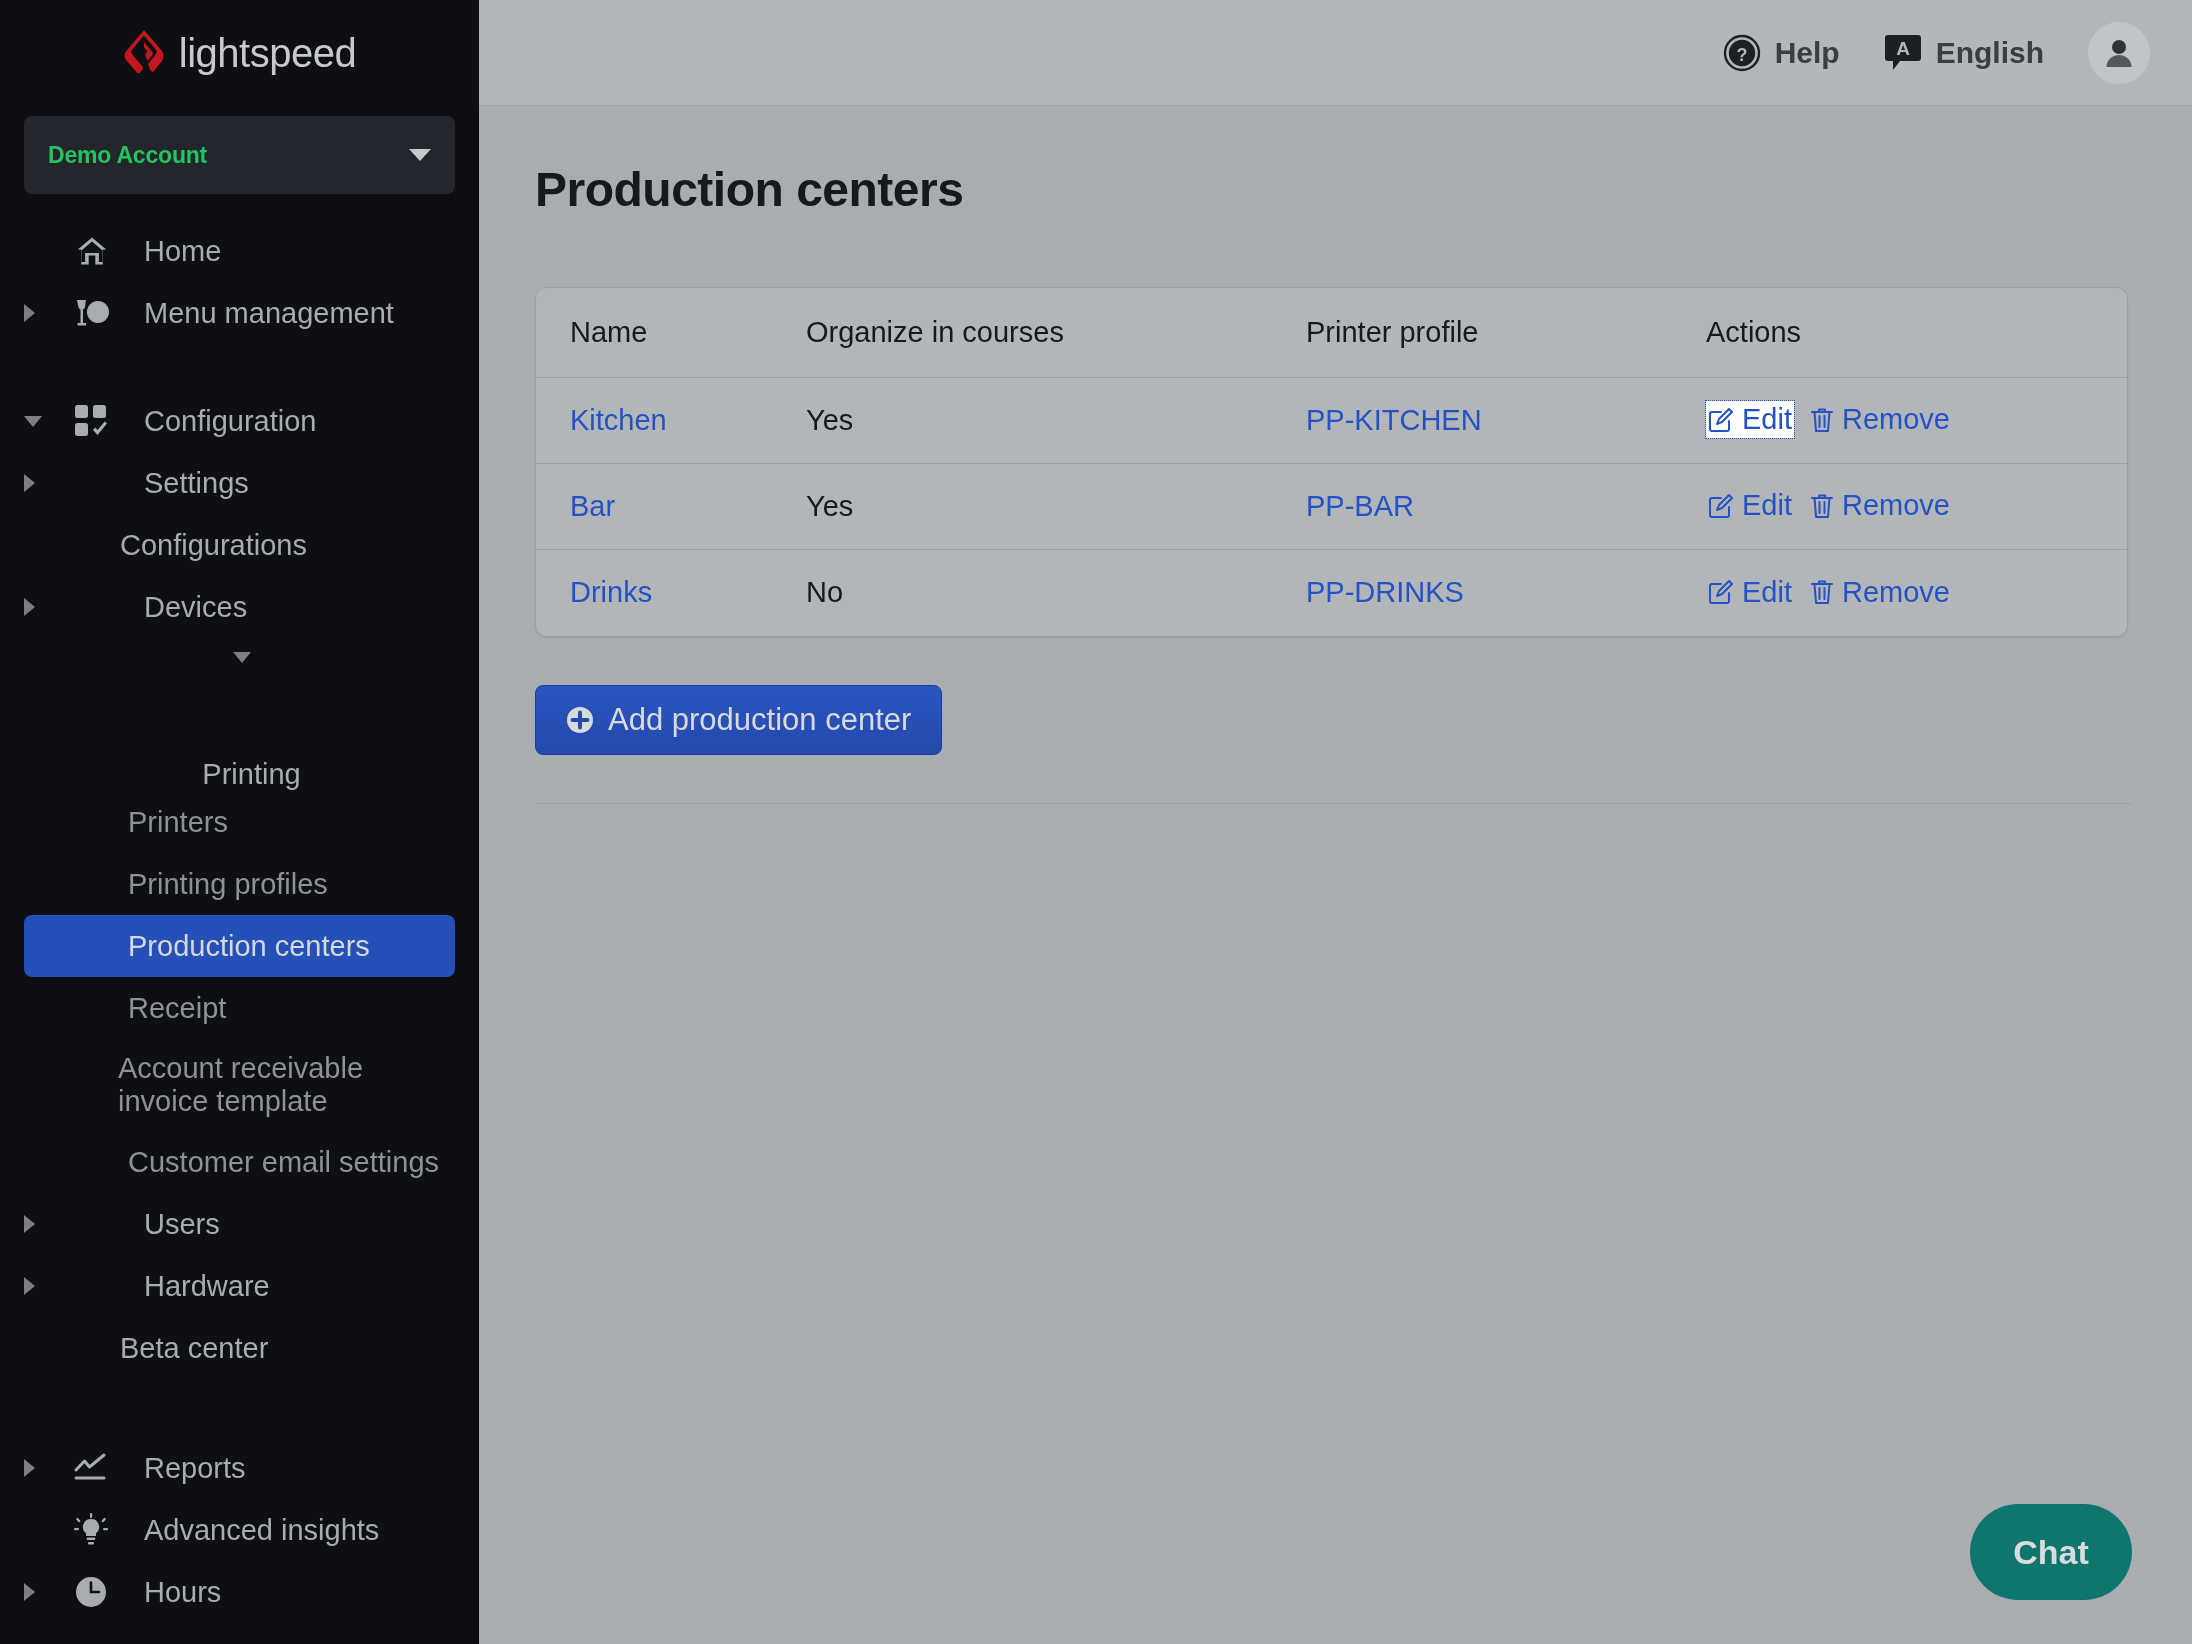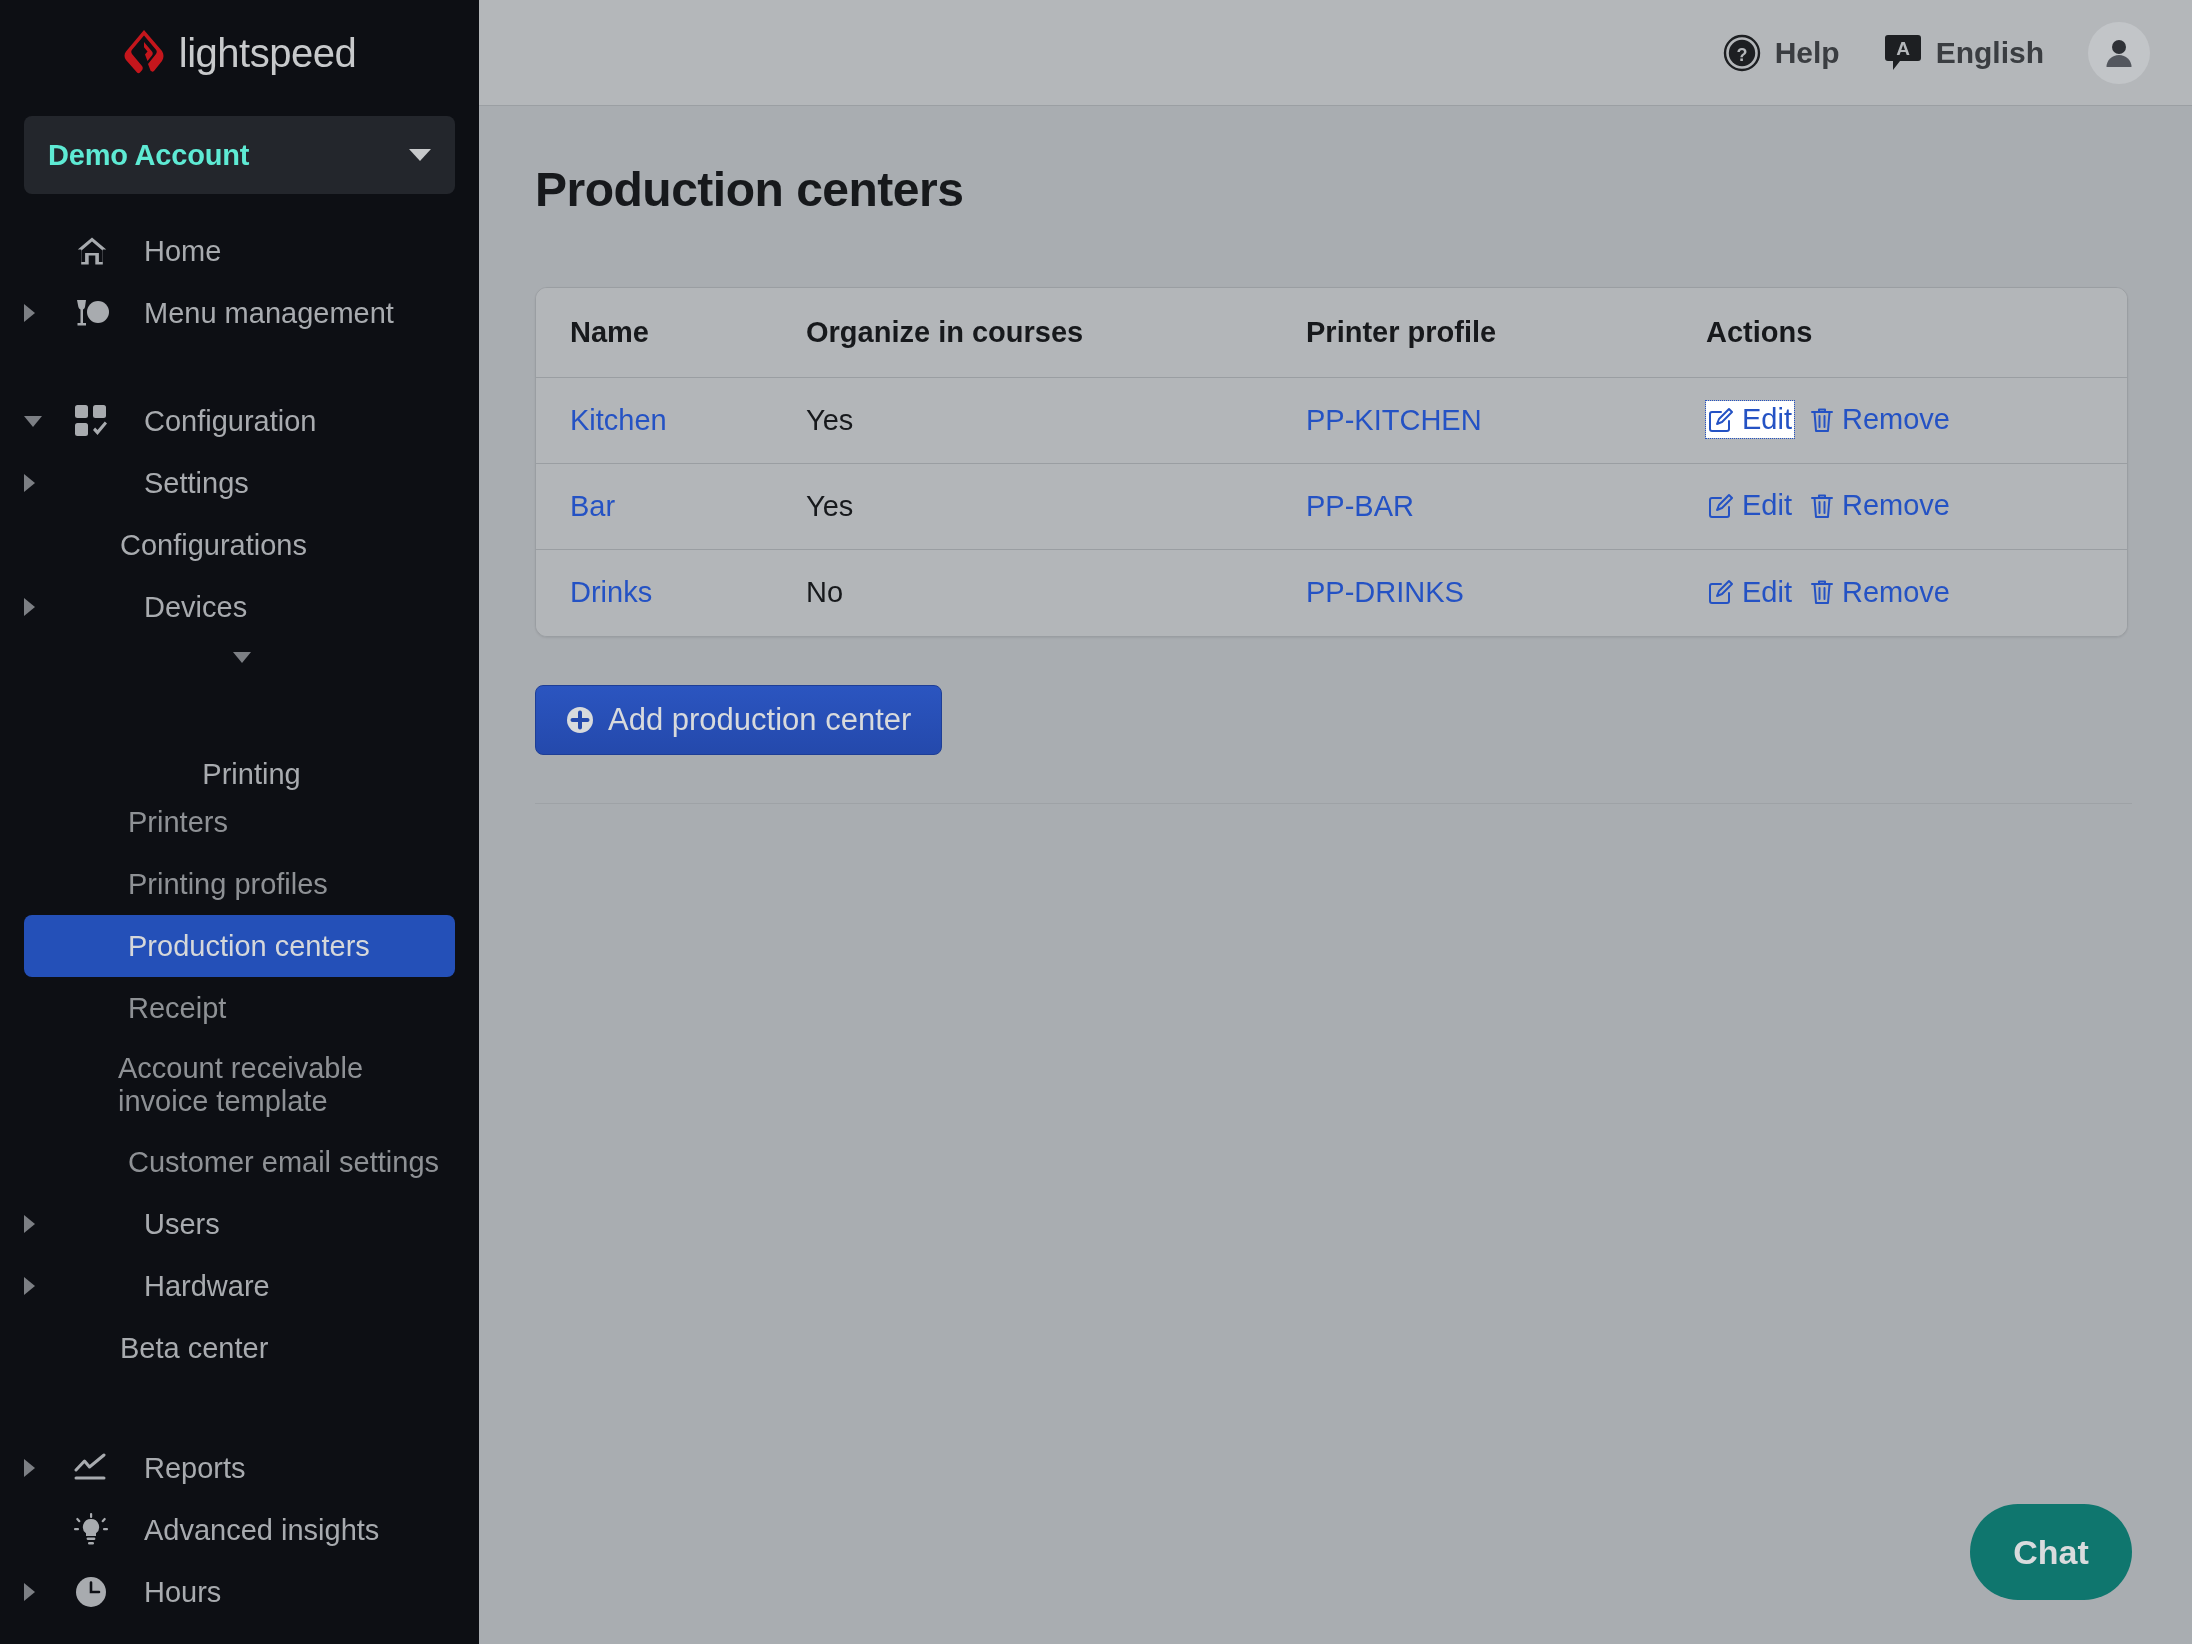--- a/index.html
+++ b/index.html
@@ -39,23 +39,23 @@
     margin: 10px 24px 0 24px;
     height: 78px;
     background: #23262c;
     border-radius: 8px;
     display: flex;
     align-items: center;
     padding: 0 24px;
     justify-content: space-between;
   }
   .account-name {
-    font-size: 29px;
+    font-size: 23px;
     font-weight: bold;
-    color: #5eead4;
+    color: #22c55e;
     letter-spacing: -0.2px;
   }
   .caret-down {
     width: 0; height: 0;
     border-left: 11px solid transparent;
     border-right: 11px solid transparent;
     border-top: 12px solid #c7c9cb;
   }
   .nav { margin-top: 26px; }
   .nav-row {
@@ -145,21 +145,21 @@
     border: 1px solid #9a9ea2;
     border-radius: 12px;
     overflow: hidden;
     background: #b3b6b9;
     box-shadow: 0 1px 2px rgba(0,0,0,0.08);
   }
   table { width: 100%; border-collapse: collapse; }
   thead th {
     text-align: left;
     font-size: 29px;
-    font-weight: bold;
+    font-weight: normal;
     color: #17191c;
     padding: 28px 0 28px 0;
     height: 86px;
     border-bottom: 1px solid #9a9ea2;
     background: #b3b6b9;
   }
   tbody td {
     font-size: 29px;
     color: #17191c;
     height: 86px;

